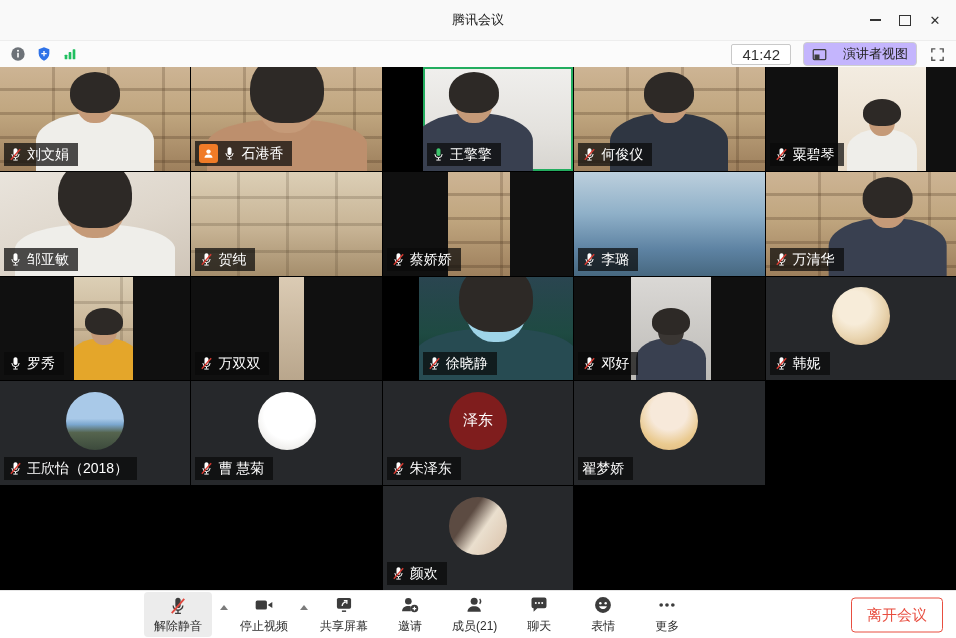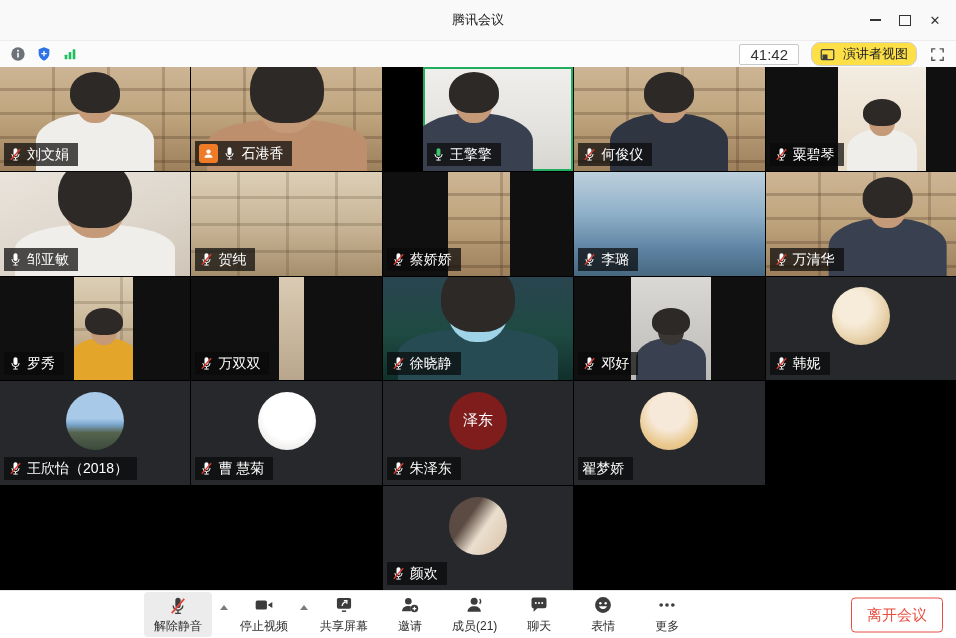--- a/index.html
+++ b/index.html
@@ -18,22 +18,22 @@
   .max-glyph{width:10px;height:9px;border:1.5px solid #333;}
   .close-glyph{font-size:13px;line-height:1;color:#333;}
   
   .meetingbar{height:26px;background:#fbfbfb;border-bottom:1px solid #e8e8e8;
     display:flex;align-items:center;padding:0 10px;}
   .mb-left{display:flex;align-items:center;gap:10px;}
   .mb-right{margin-left:auto;display:flex;align-items:center;gap:12px;}
   .mb-ic{width:16px;height:16px;display:inline-flex;}
   .mb-ic svg{width:100%;height:100%;}
   .timer-box{border:1px solid #c9c9c9;border-radius:2px;padding:1px 10px;font-size:15px;color:#333;background:#fff;}
-  .view-btn{display:flex;align-items:center;gap:8px;border:1px solid #cfcfcf;border-radius:9px;
-    padding:2px 8px;background:#fde047;cursor:pointer;font-size:13px;color:#222;}
+  .view-btn{display:flex;align-items:center;gap:16px;border:1px solid #cfcfcf;border-radius:4px;
+    padding:2px 8px;background:#c4b5fd;cursor:pointer;font-size:13px;color:#222;}
   .view-btn svg{width:15px;height:13px;}
   .fs-btn{width:17px;height:17px;cursor:pointer;display:inline-flex;}
   .fs-btn svg{width:100%;height:100%;}
   
   .grid{position:absolute;top:67px;left:0;width:956px;height:523px;background:#000;
     display:grid;grid-template-columns:repeat(5,1fr);grid-template-rows:repeat(5,1fr);gap:1px;}
   .tile{position:relative;overflow:hidden;background:#101010;cursor:pointer;}
   .tile.t-avatar{background:#26282b;}
   .tile.active{box-shadow:inset 0 0 0 2px #23ad5f;}
   .r5c3{grid-column:3;grid-row:5;}
@@ -42,21 +42,21 @@
     repeating-linear-gradient(90deg,rgba(66,44,24,0) 0 52px,rgba(66,44,24,.22) 52px 55px),
     repeating-linear-gradient(180deg,rgba(66,44,24,0) 0 21px,rgba(66,44,24,.25) 21px 24px),
     linear-gradient(180deg,#cdb494 0%,#c0a67f 45%,#9d7f5c 100%);}
   .bg-office{background:
     repeating-linear-gradient(90deg,rgba(66,50,30,0) 0 46px,rgba(66,50,30,.18) 46px 49px),
     repeating-linear-gradient(180deg,rgba(66,50,30,0) 0 24px,rgba(66,50,30,.2) 24px 27px),
     linear-gradient(180deg,#dccfb6 0%,#c7b394 55%,#a58e6c 100%);}
   .bg-wall{background:linear-gradient(180deg,#f0efed 0%,#e4e2de 60%,#d7d5d0 100%);margin-left:40px;}
   .bg-lightroom{background:linear-gradient(160deg,#e9e4dc 0%,#ded6cb 55%,#cfc5b8 100%);}
   .bg-sky{background:linear-gradient(180deg,#bccfdd 0%,#8fb0c8 40%,#5d82a2 75%,#476880 100%);}
-  .bg-outdoor{background:linear-gradient(180deg,#2a4550 0%,#1e4a42 55%,#11302b 100%);}
+  .bg-outdoor{background:linear-gradient(180deg,#2a4550 0%,#1e4a42 55%,#11302b 100%);margin-left:36px;}
   .bg-warmwall{background:linear-gradient(180deg,#f3ece1 0%,#e7dac7 100%);}
   .bg-white{background:linear-gradient(180deg,#f5f3ef 0%,#e9e6e0 100%);}
   .bg-beige{background:linear-gradient(180deg,#dbcbb4 0%,#b9a68c 100%);}
   .bg-gray{background:linear-gradient(180deg,#dad8d5 0%,#bdbbb7 100%);}
   
   .subvideo{position:absolute;top:0;bottom:0;overflow:hidden;}
   
   .person{position:absolute;left:0;right:0;bottom:0;display:flex;flex-direction:column;
     align-items:center;justify-content:flex-end;pointer-events:none;}
   .ph{width:38px;height:44px;background:#c59a78;border-radius:50% 50% 46% 46%;position:relative;z-index:1;}

